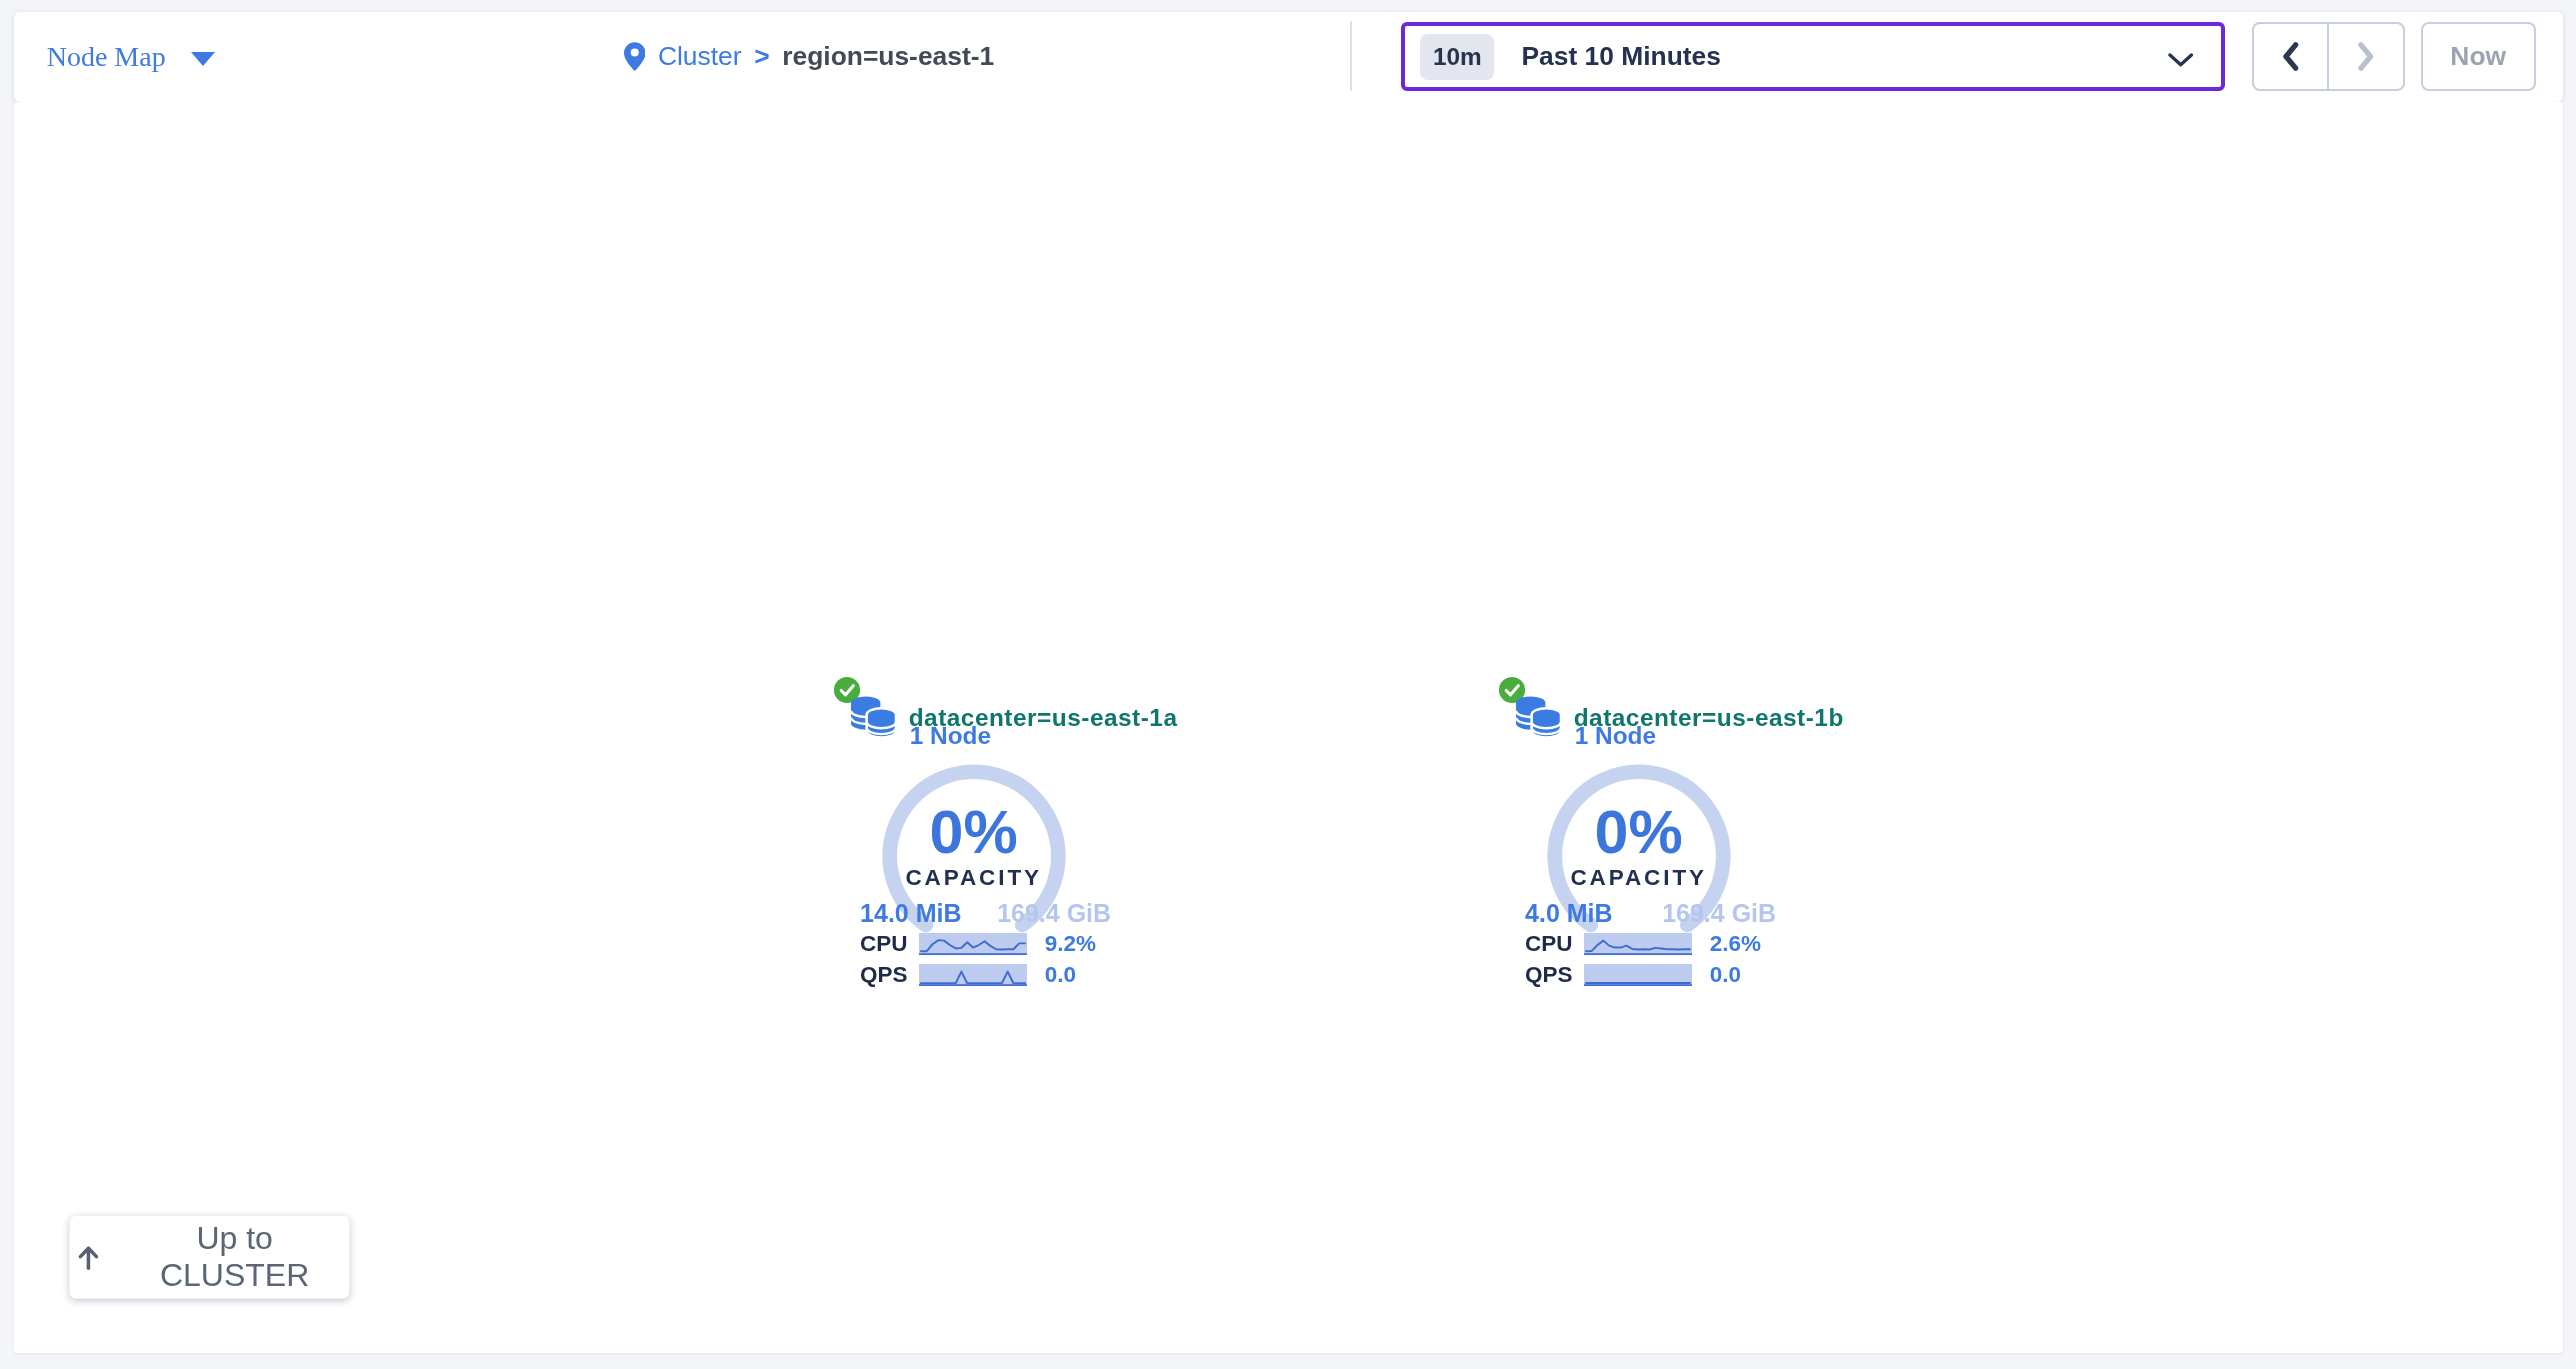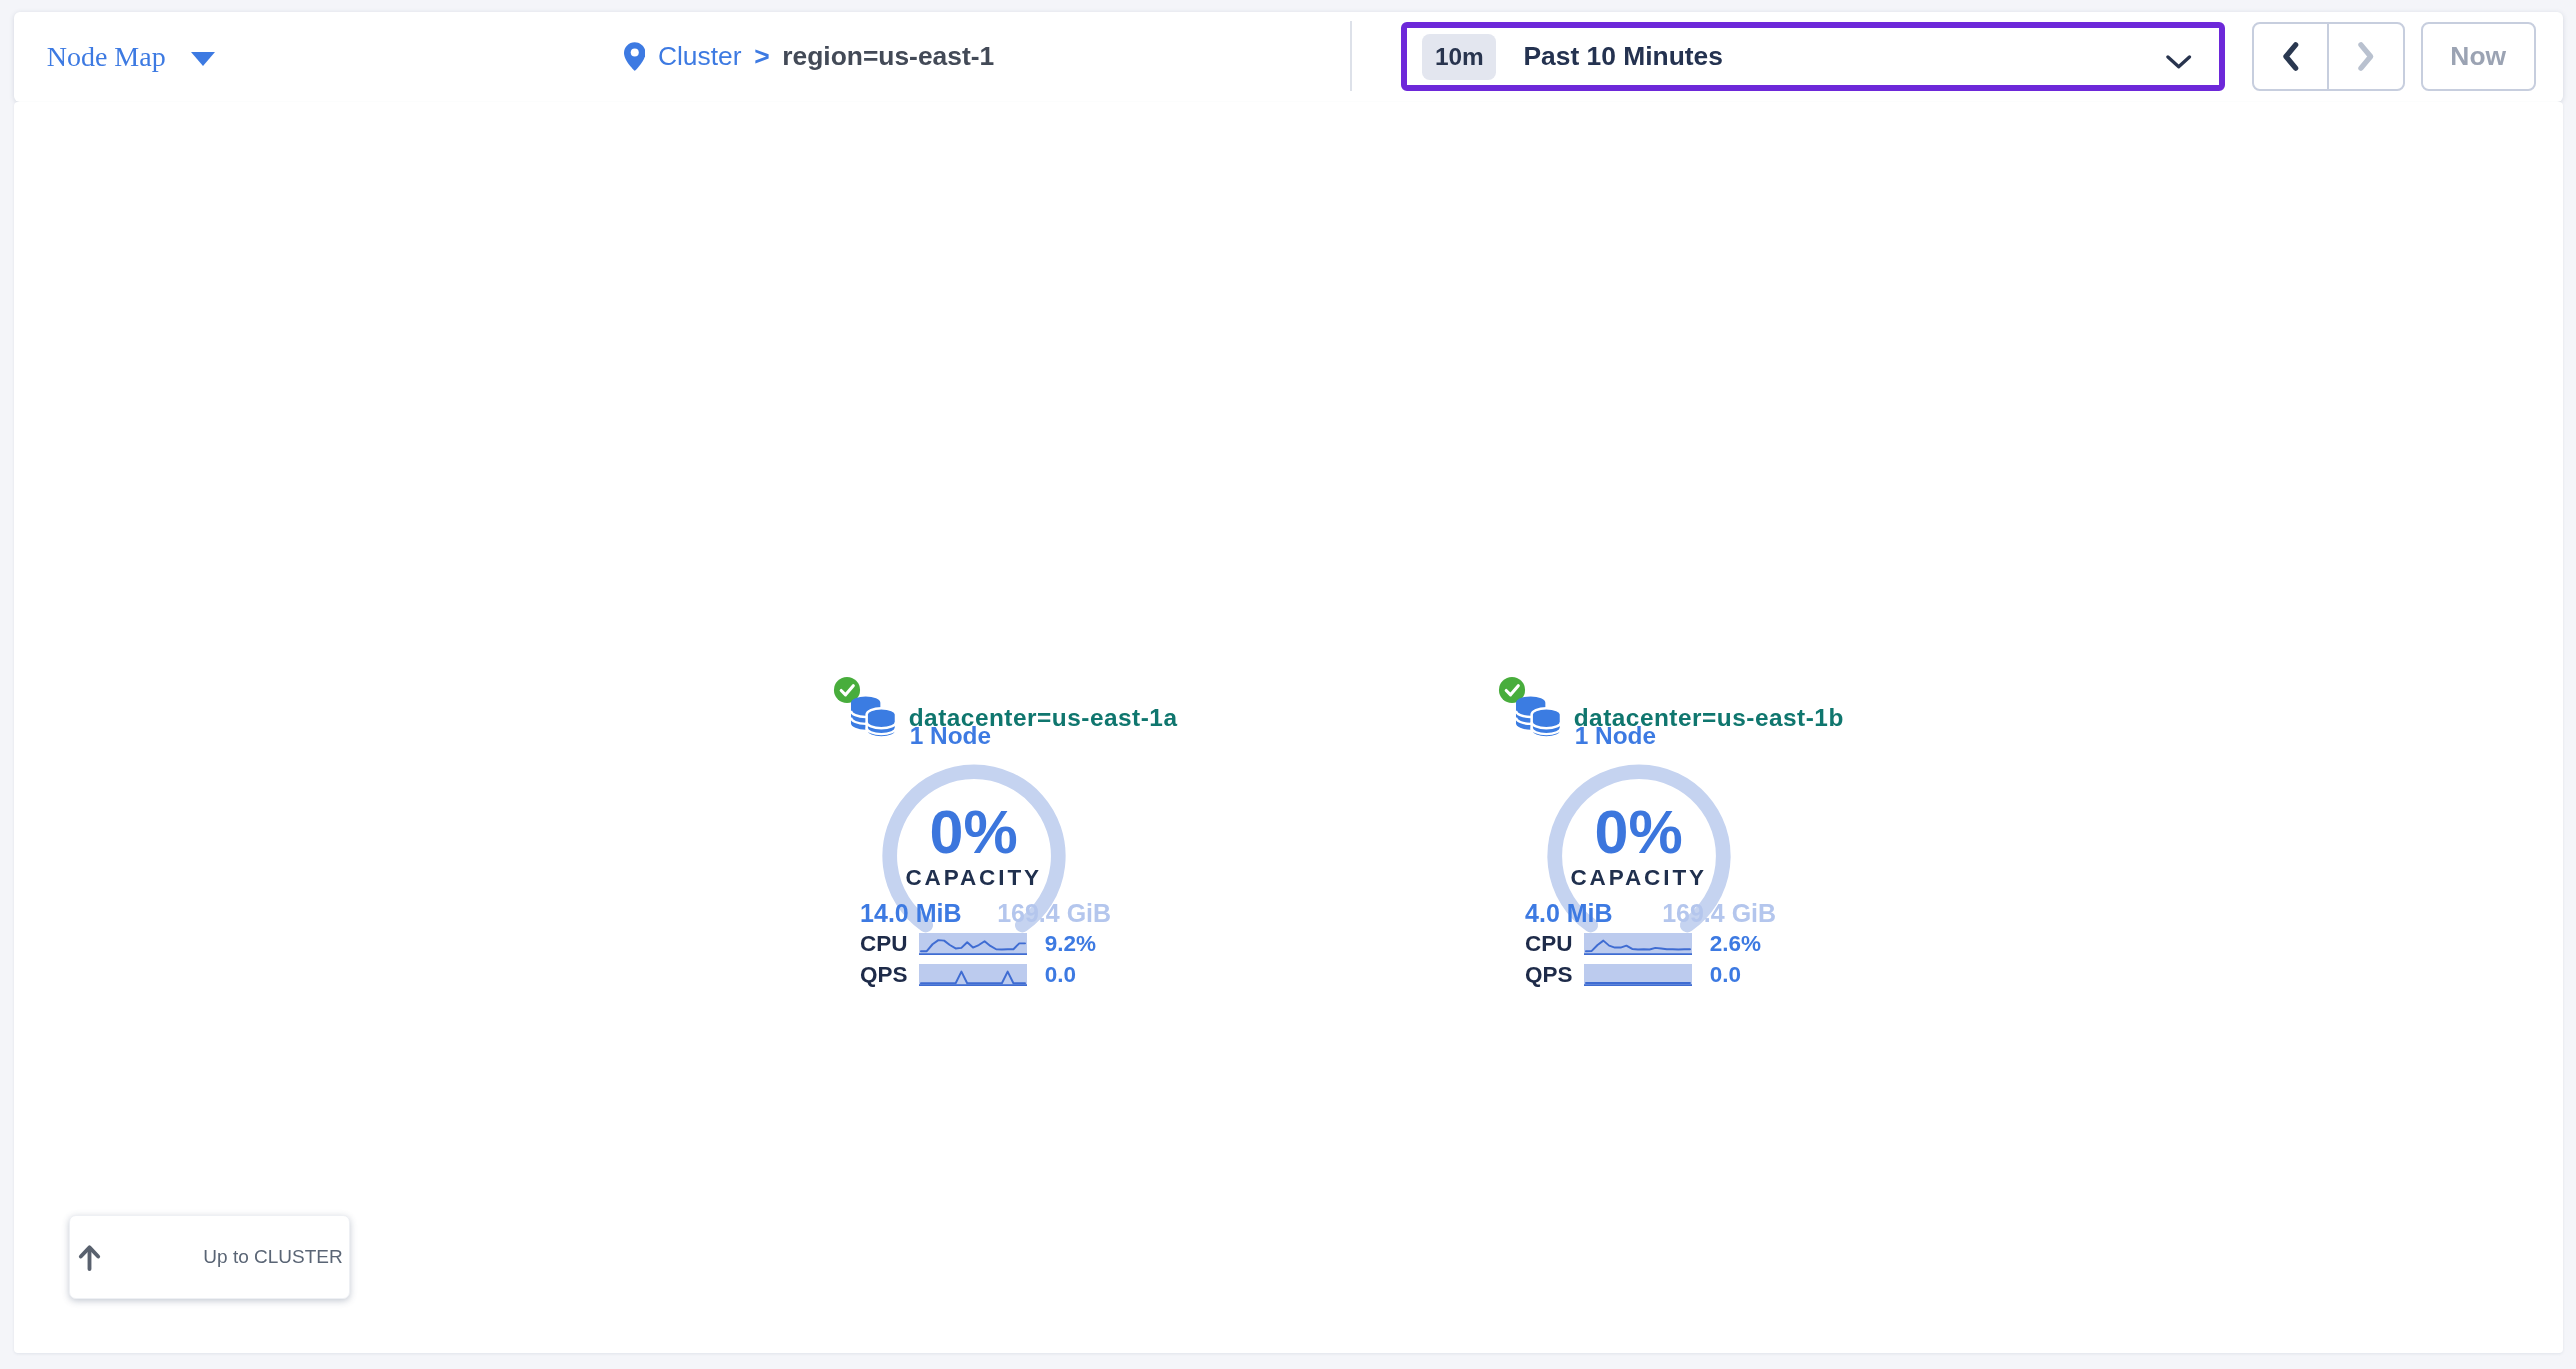--- a/index.html
+++ b/index.html
@@ -31,21 +31,21 @@
     position:absolute;left:610px;top:0;height:100%;
     display:flex;align-items:center;gap:12.7px;font-size:26.4px;white-space:nowrap;
   }
   .crumb-link{color:#3d7ae2;text-decoration:none;cursor:pointer;}
   .crumb-sep{color:#3d7ae2;font-weight:700;}
   .crumb-current{color:#434a57;font-weight:700;}
   .bar-divider{position:absolute;left:1336px;top:9.8px;height:70px;width:2px;background:#dde1e9;}
 
   .time-select{
     position:absolute;left:1387px;top:10.8px;width:824px;height:69px;
-    border:6px solid #6d28d9;border-radius:5.9px;background:#fff;
+    border:4px solid #6d28d9;border-radius:5.9px;background:#fff;
     display:flex;align-items:center;cursor:pointer;box-sizing:border-box;
   }
   .time-badge{
     margin-left:15.6px;background:#e3e6ef;color:#28344e;
     font-weight:700;font-size:24.4px;line-height:1;
     padding:11.7px 12.7px 10.8px;border-radius:7.8px;
   }
   .time-label{margin-left:27px;font-size:26.4px;font-weight:700;color:#243250;}
   .time-chevron{position:absolute;right:27px;top:27px;}
 
@@ -107,22 +107,22 @@
   .spark-bg{fill:#bccbee;}
   .spark-base{stroke:#3f6cd2;stroke-width:2;}
   .spark-line{stroke:#3f6cd2;stroke-width:2;fill:none;stroke-linejoin:round;stroke-linecap:round;}
   .m-value{margin-left:17.6px;font-size:22.5px;font-weight:700;color:#3d7ae2;white-space:nowrap;}
 
   
   .up-btn{
     position:absolute;left:55px;top:1113px;width:281px;height:84px;
     background:#fff;border:1px solid #eef0f4;border-radius:6.8px;
     box-shadow:0 2px 7.8px rgba(60,75,105,.30);
-    display:flex;align-items:center;justify-content:space-between;gap:26px;
-    font-family:inherit;font-size:19px;color:#5a6575;cursor:pointer;
+    display:flex;align-items:center;justify-content:flex-end;gap:26px;
+    font-family:inherit;font-size:32px;color:#5a6575;cursor:pointer;
   }
 </style>
 </head>
 <body>
 
 <div class="stage">
 
   <header class="topbar">
 
     <div class="view-select">

